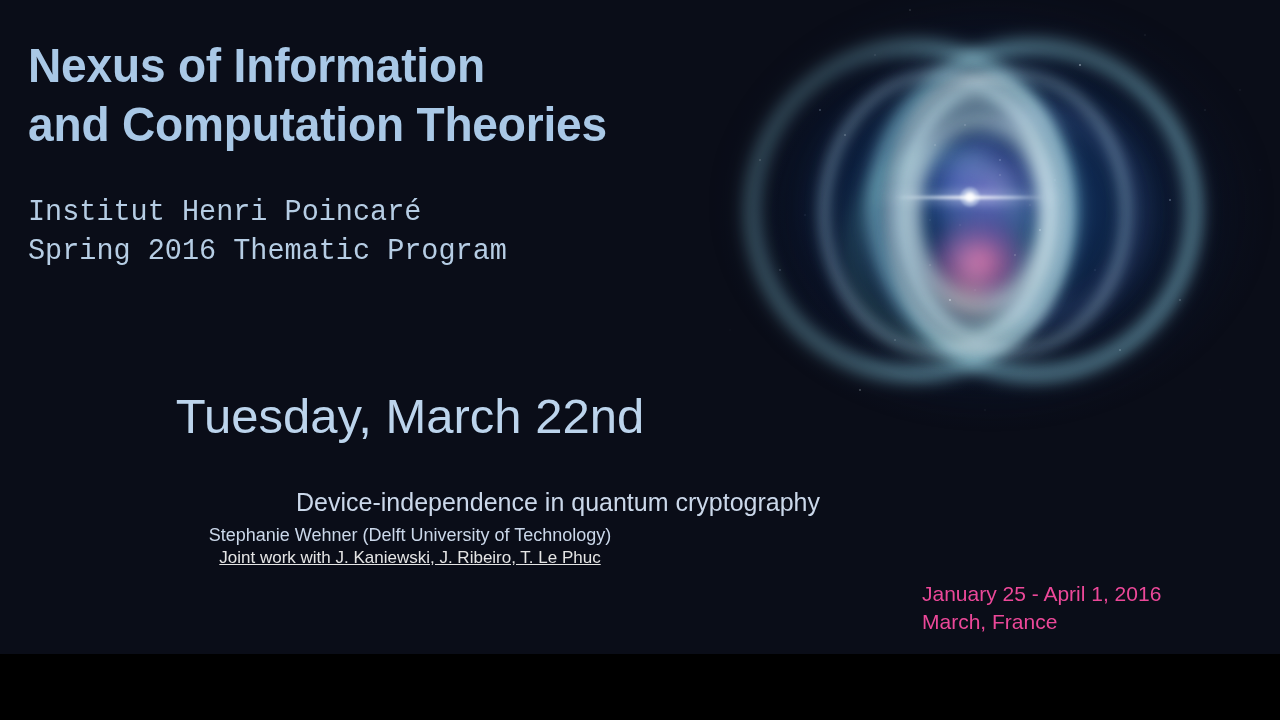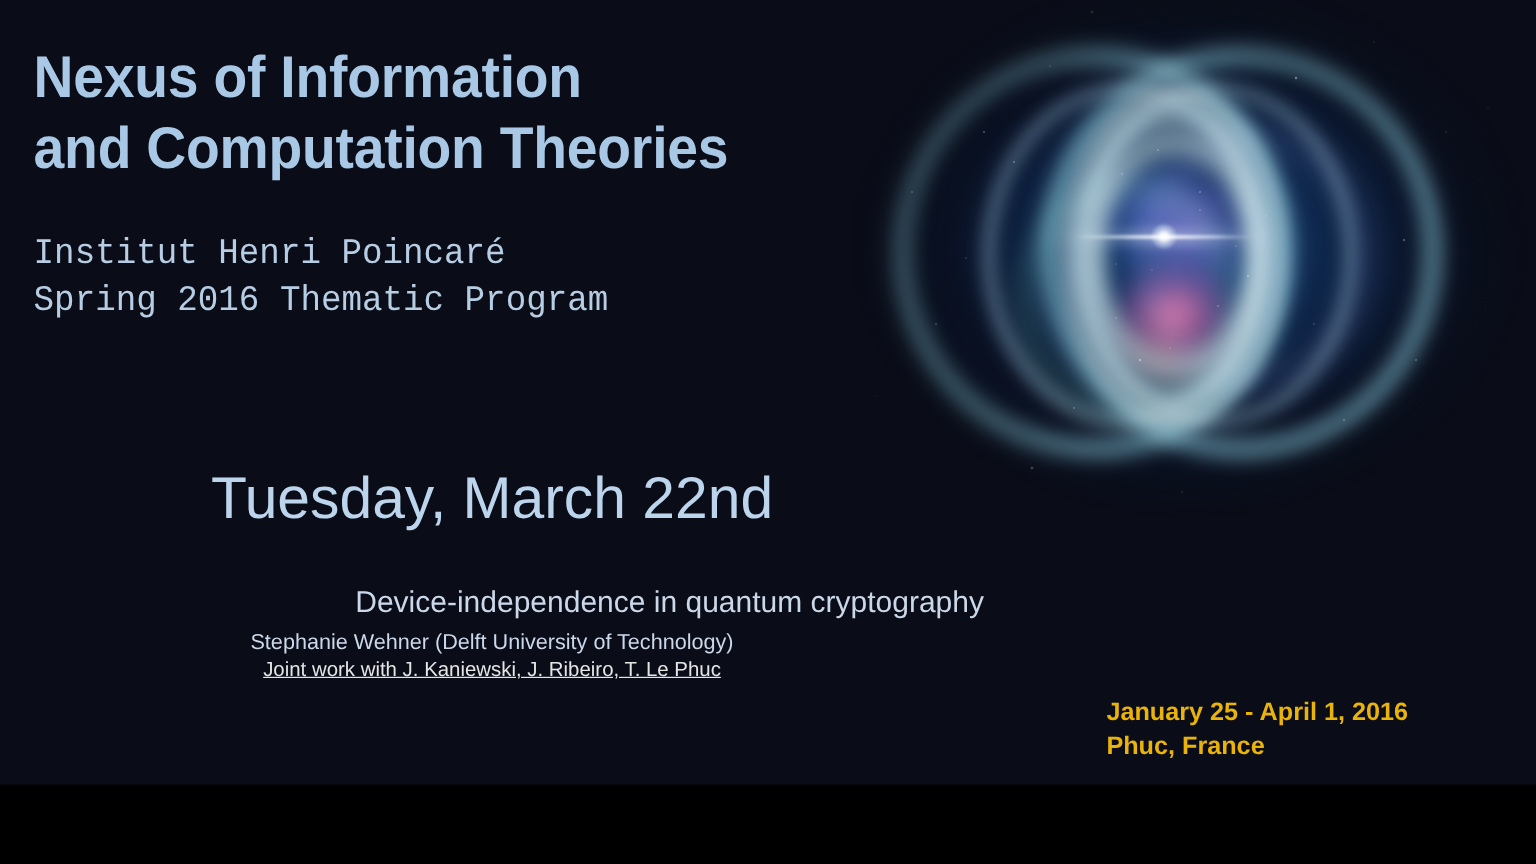--- a/index.html
+++ b/index.html
@@ -337,23 +337,23 @@
   }
 
   .footer-block {
     position: absolute;
     left: 922px;
     top: 580px;
     width: 340px;
   }
   .footer-line {
     font-size: 21px;
-    font-weight: 700;
+    font-weight: 400;
     line-height: 1.35;
-    color: #eab308;
+    color: #ec4899;
     white-space: nowrap;
   }
 </style>
 </head>
 <body>
 
 <div id="slide">
 
   <div class="art-wrap">
     <div class="art-inner">
@@ -394,16 +394,16 @@
   <div class="date-heading">Tuesday, March 22nd</div>
 
   <div class="talk-title">Device-independence in quantum cryptography</div>
 
   <div class="speaker">Stephanie Wehner (Delft University of Technology)</div>
 
   <div class="joint-work">Joint work with J. Kaniewski, J. Ribeiro, T. Le Phuc</div>
 
   <div class="footer-block">
     <div class="footer-line">January 25 - April 1, 2016</div>
-    <div class="footer-line">Phuc, France</div>
+    <div class="footer-line">March, France</div>
   </div>
 
 </div>
 
 </body></html>

